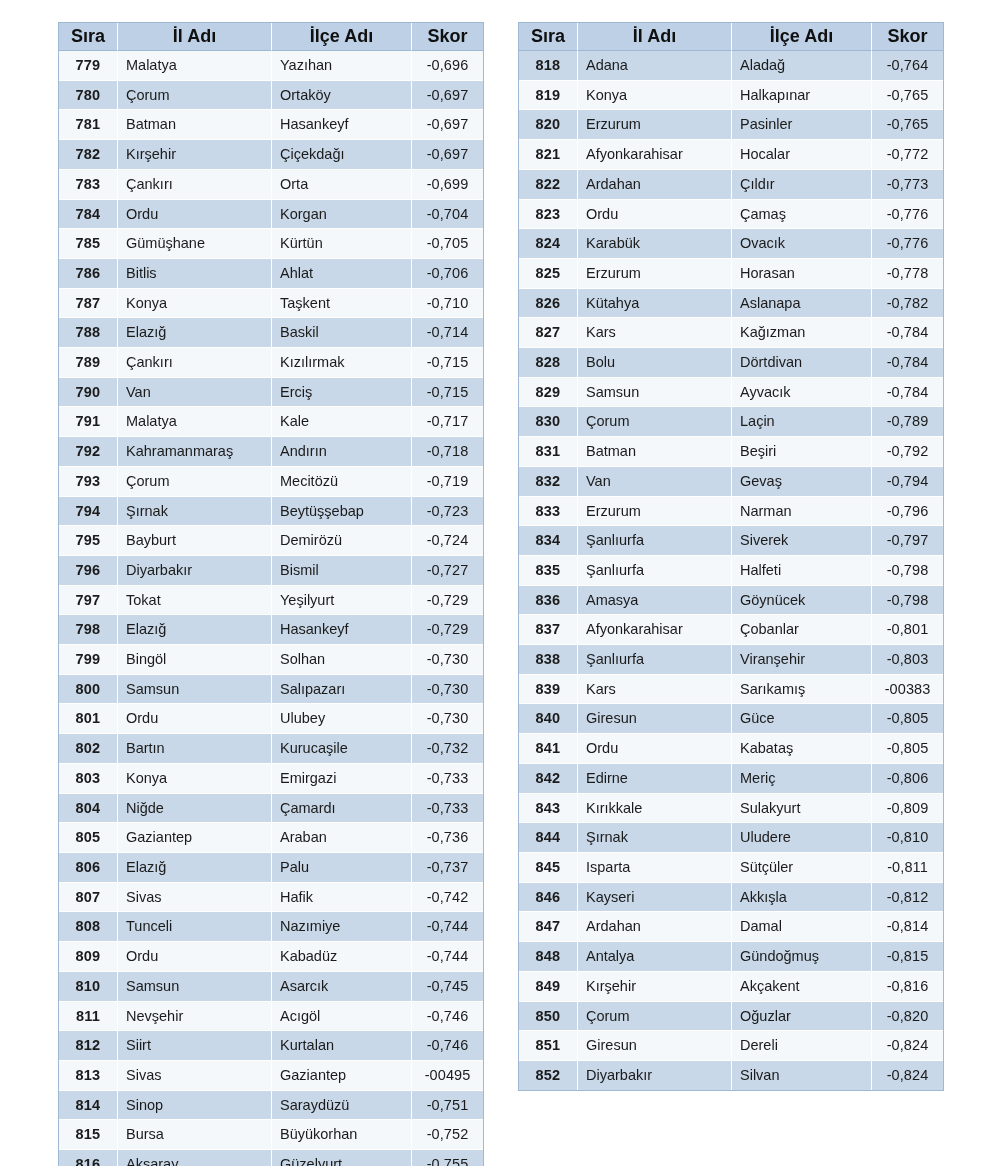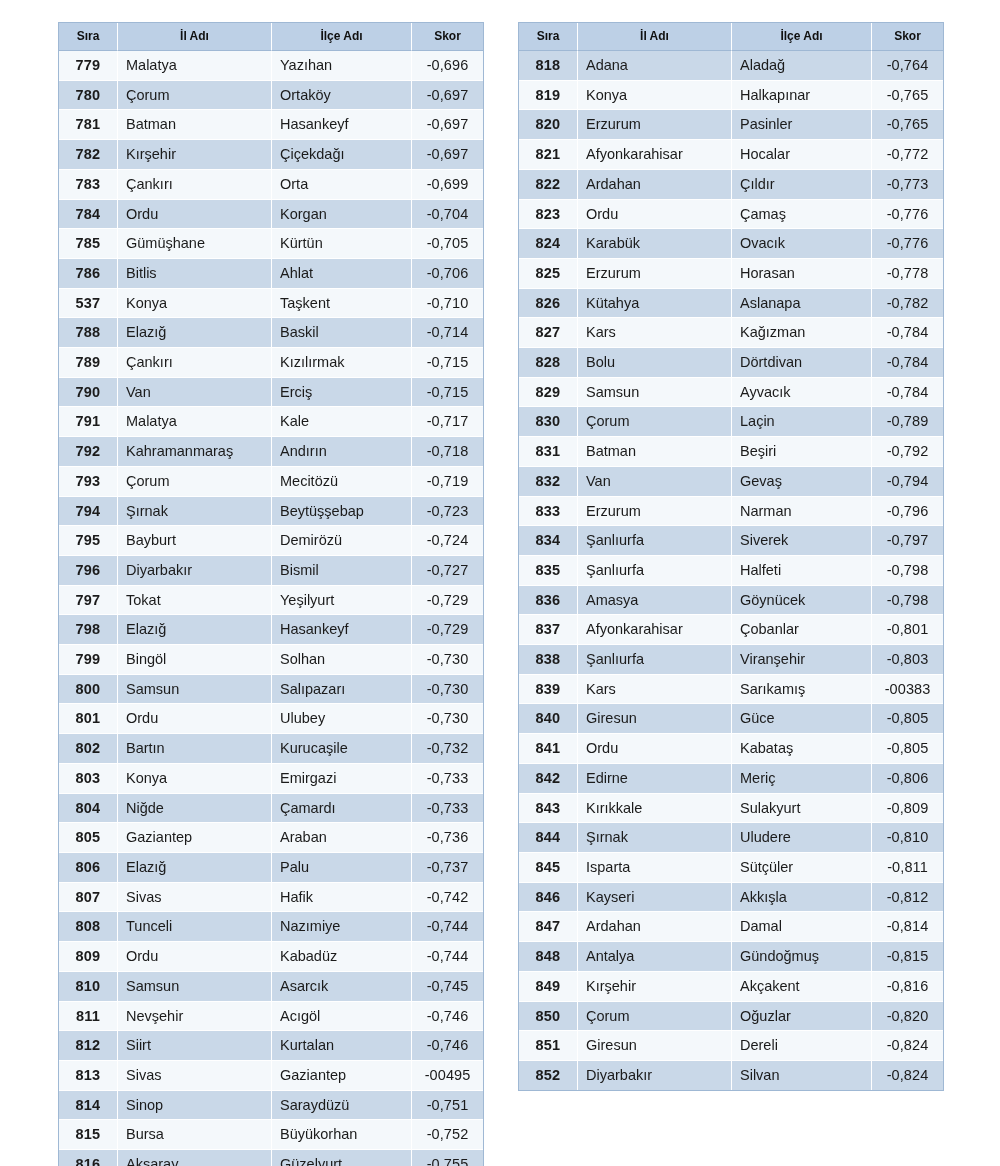--- a/index.html
+++ b/index.html
@@ -43,21 +43,21 @@
 
   table.score-table col.c-rank  { width: 59px; }
   table.score-table col.c-prov  { width: 154px; }
   table.score-table col.c-dist  { width: 140px; }
   table.score-table col.c-score { width: 71px; }
 
   thead th {
     background: #bdd0e6;
     color: #101010;
     font-weight: bold;
-    font-size: 12px;
+    font-size: 18px;
     height: 27px;
     line-height: 27px;
     padding: 0 7px;
     text-align: center;
     border-right: 1px solid #ffffff;
     border-bottom: 1px solid #9fb8d4;
     white-space: nowrap;
     overflow: hidden;
   }
   thead th:last-child { border-right: none; margin-top: 44px; }
@@ -154,21 +154,21 @@
             <td class="cell-dist">Kürtün</td>
             <td class="cell-score">-0,705</td>
           </tr>
           <tr class="row-even">
             <td class="cell-rank">786</td>
             <td class="cell-prov">Bitlis</td>
             <td class="cell-dist">Ahlat</td>
             <td class="cell-score">-0,706</td>
           </tr>
           <tr class="row-odd">
-            <td class="cell-rank">537</td>
+            <td class="cell-rank">787</td>
             <td class="cell-prov">Konya</td>
             <td class="cell-dist">Taşkent</td>
             <td class="cell-score">-0,710</td>
           </tr>
           <tr class="row-even">
             <td class="cell-rank">788</td>
             <td class="cell-prov">Elazığ</td>
             <td class="cell-dist">Baskil</td>
             <td class="cell-score">-0,714</td>
           </tr>

